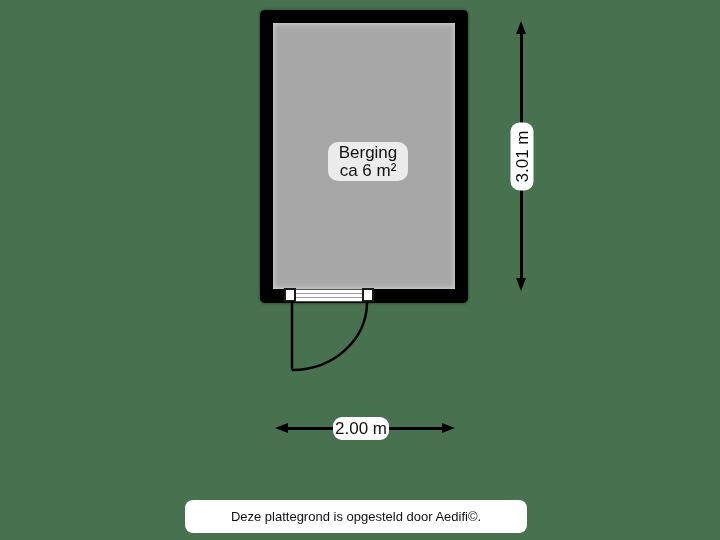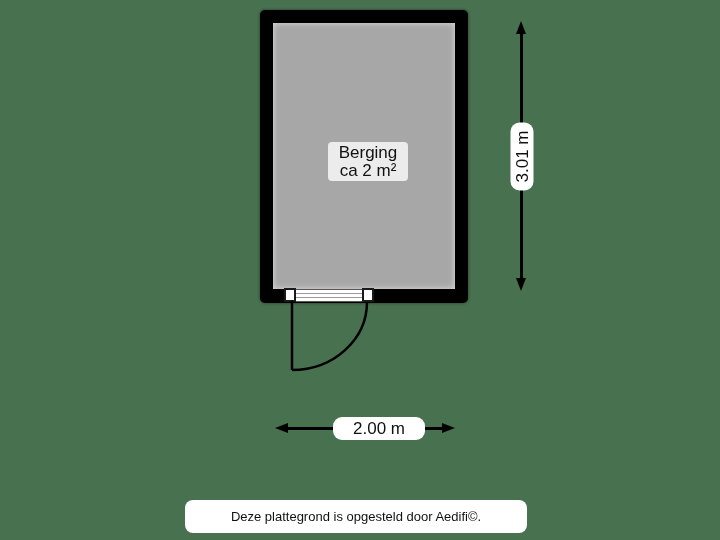--- a/index.html
+++ b/index.html
@@ -28,21 +28,21 @@
     left: 273px; top: 23px;
     width: 182px; height: 266px;
     background: #a7a7a7;
     box-shadow: inset 0 0 6px rgba(255,255,255,0.65);
   }
   .room-label {
     position: absolute;
     left: 328px; top: 142px;
     width: 80px; height: 39px;
     background: rgba(238,238,238,0.97);
-    border-radius: 4px;
+    border-radius: 10px;
     display: flex;
     flex-direction: column;
     align-items: center;
     justify-content: center;
     font-size: 17px;
     line-height: 18px;
     color: #111;
     text-align: center;
   }
   
@@ -110,21 +110,21 @@
     justify-content: center;
     white-space: nowrap;
   }
   .vdim-label {
     left: 488px; top: 145px;
     width: 68px; height: 23px;
     transform: rotate(-90deg);
   }
   .hdim-label {
     left: 333px; top: 417px;
-    width: 92px; height: 23px;
+    width: 56px; height: 23px;
   }
   
   .footer-note {
     position: absolute;
     left: 185px; top: 500px;
     width: 342px; height: 33px;
     background: #fff;
     border-radius: 8px;
     display: flex;
     flex-direction: row;
@@ -148,21 +148,21 @@
   <div class="door-sill"></div>
   <div class="door-jamb left"></div>
   <div class="door-jamb right"></div>
   <svg class="door-swing-svg" viewBox="0 0 95 80" xmlns="http://www.w3.org/2000/svg">
     <line x1="7" y1="5" x2="7" y2="74" stroke="#000" stroke-width="2.5"></line>
     <path d="M 7 74 A 75 68 0 0 0 82 6" fill="none" stroke="#000" stroke-width="2.5"></path>
   </svg>
 
   <div class="room-label">
     <span>Berging</span>
-    <span>ca 2 m²</span>
+    <span>ca 6 m²</span>
   </div>
 
   <div class="dim-line vdim-line"></div>
   <div class="arrow up"></div>
   <div class="arrow down"></div>
   <div class="dim-label vdim-label">3.01 m</div>
 
   <div class="dim-line hdim-line"></div>
   <div class="arrow left"></div>
   <div class="arrow right"></div>

